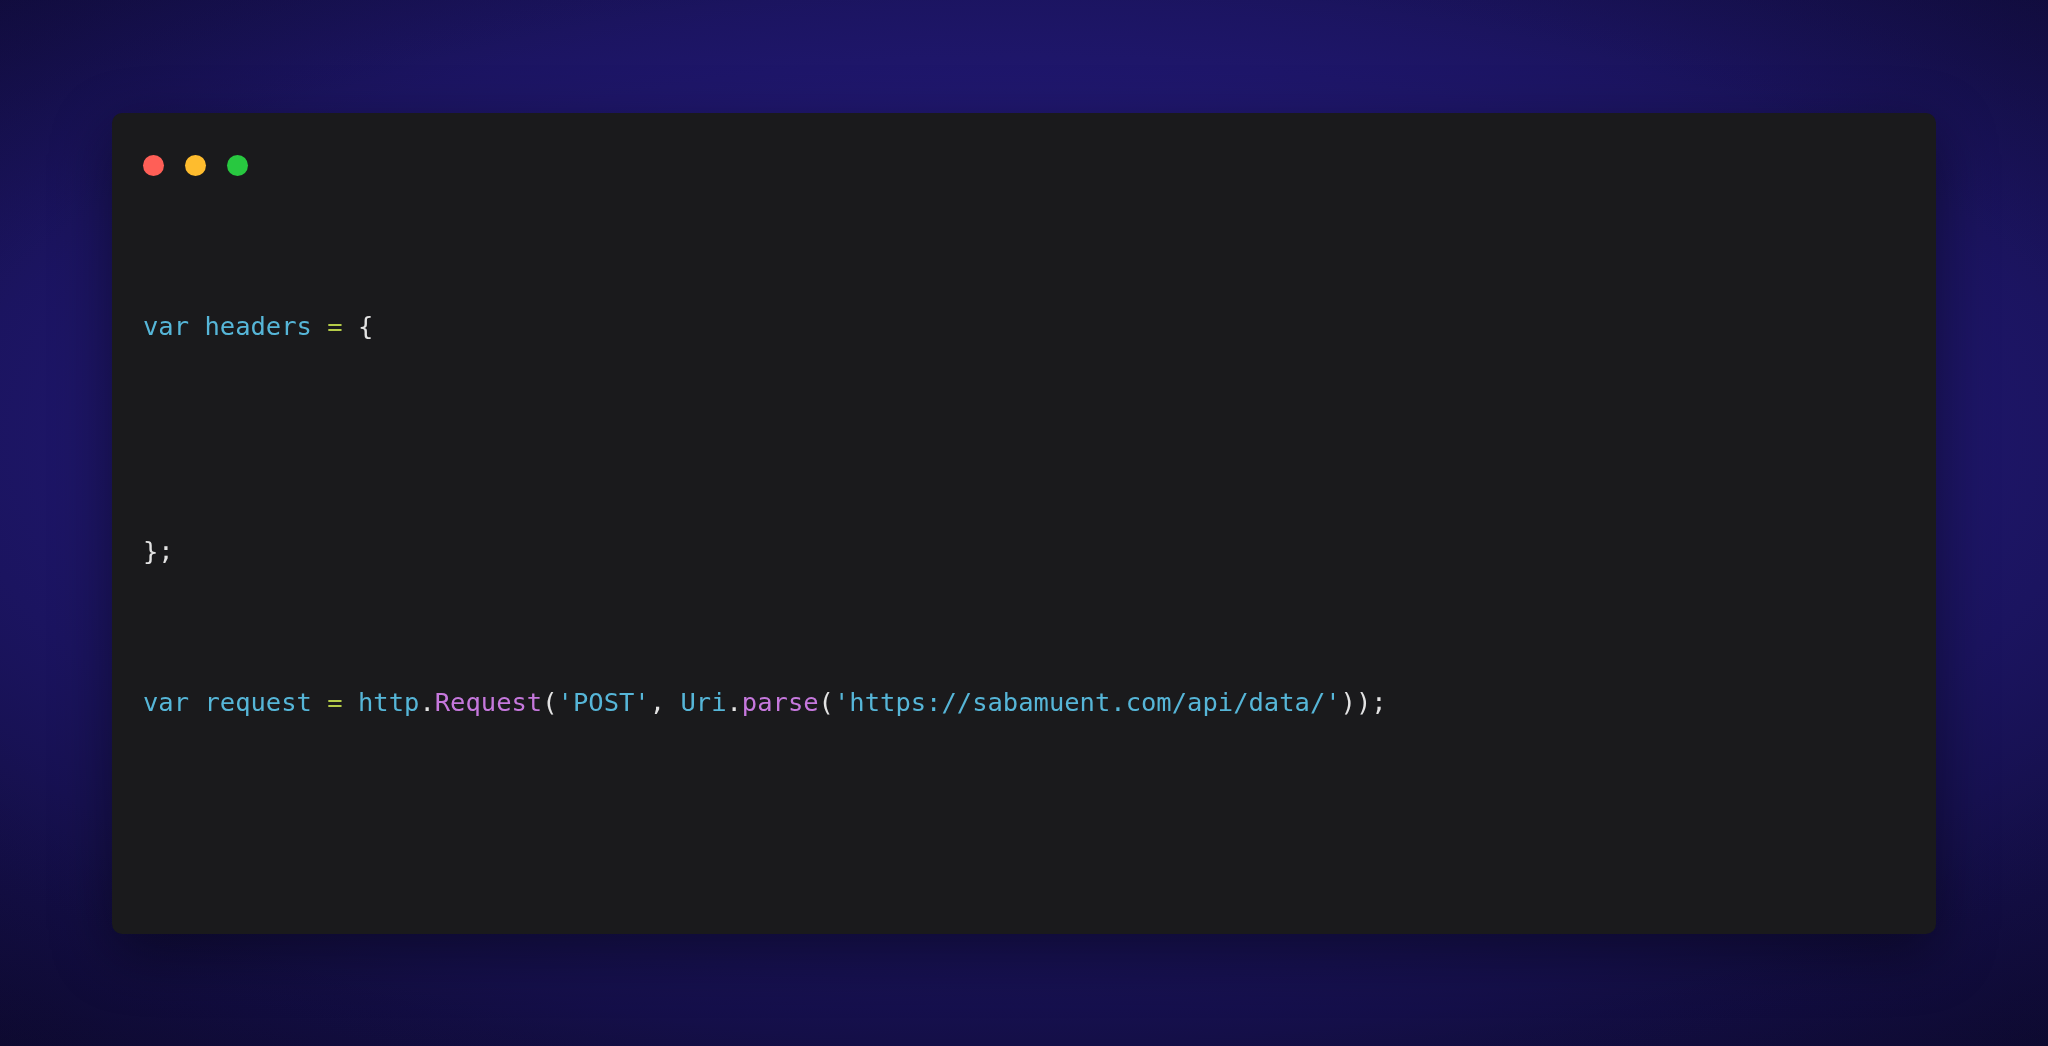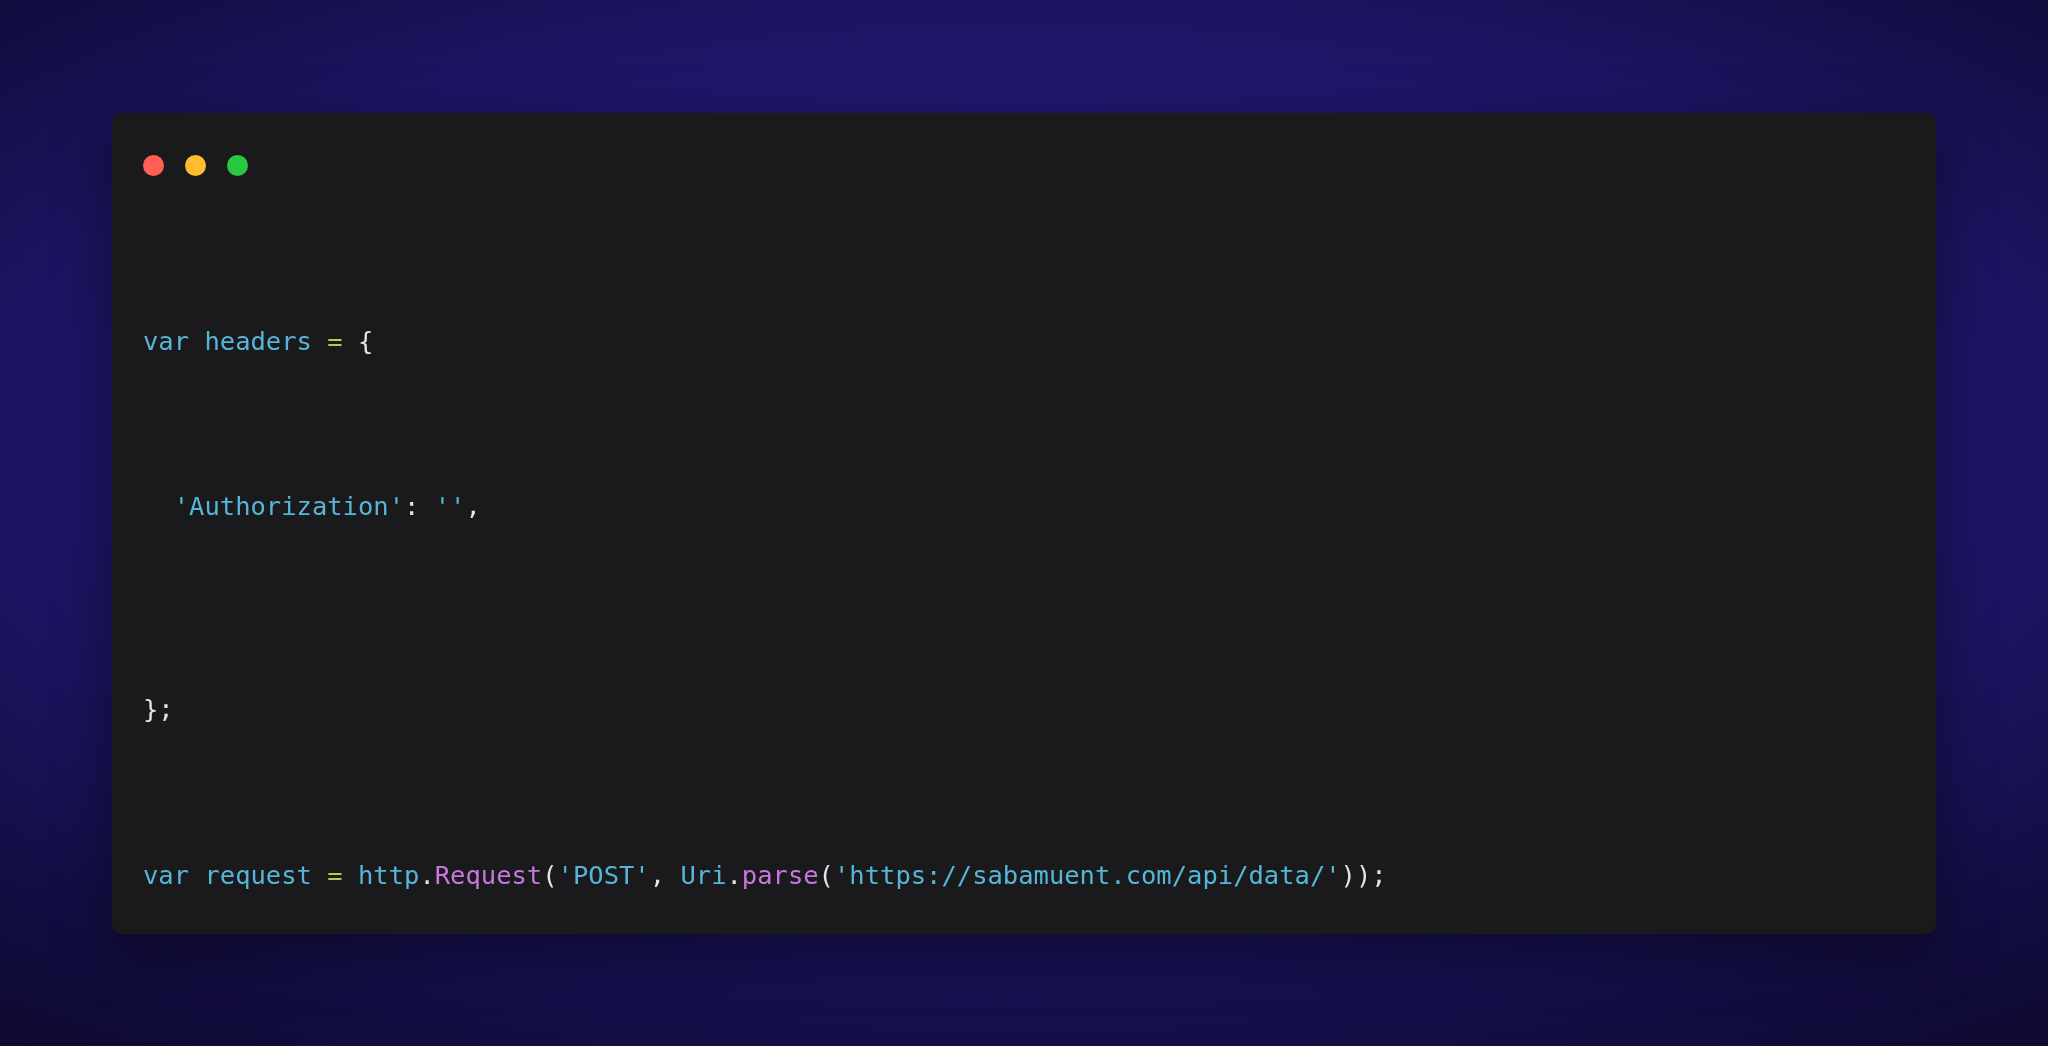--- a/index.html
+++ b/index.html
@@ -69,21 +69,21 @@
     left: 31px;
     top: 82px;
     right: 10px;
     font-family: "DejaVu Sans Mono", monospace;
     font-size: 25.5px;
     line-height: 37.6px;
     white-space: pre;
     color: #e6e6e6;
     letter-spacing: 0px;
   }
-  .line { min-height: 37.6px; margin-top: 15px; }
+  .line { min-height: 37.6px; }
 
   
   .t-plain   { color: #e3e3e3; }
   .t-ident   { color: #56b6d8; }   
   .t-str     { color: #56b6d8; }
   .t-prop    { color: #c678dd; }   
   .t-op      { color: #b5cc48; }   
 </style>
 </head>
 <body>
@@ -98,21 +98,20 @@
       <span class="dot dot-close"></span>
       <span class="dot dot-min"></span>
       <span class="dot dot-max"></span>
     </div>
   </div>
 
   <div class="code">
 
     <div class="line"><span class="t-ident">var</span><span class="t-plain"> </span><span class="t-ident">headers</span><span class="t-plain"> </span><span class="t-op">=</span><span class="t-plain"> </span><span class="t-plain">{</span></div>
 
-    <div class="line"><span class="t-plain">  </span><span class="t-str">'Authorization'</span><span class="t-plain">:</span><span class="t-plain"> </span><span class="t-str">''</span><span class="t-plain">,</span></div>
 
 
     <div class="line"><span class="t-plain">};</span></div>
 
     <div class="line"><span class="t-ident">var</span><span class="t-plain"> </span><span class="t-ident">request</span><span class="t-plain"> </span><span class="t-op">=</span><span class="t-plain"> </span><span class="t-ident">http</span><span class="t-plain">.</span><span class="t-prop">Request</span><span class="t-plain">(</span><span class="t-str">'POST'</span><span class="t-plain">, </span><span class="t-ident">Uri</span><span class="t-plain">.</span><span class="t-prop">parse</span><span class="t-plain">(</span><span class="t-str">'https://sabamuent.com/api/data/'</span><span class="t-plain">));</span></div>
 
     
 
     
 

